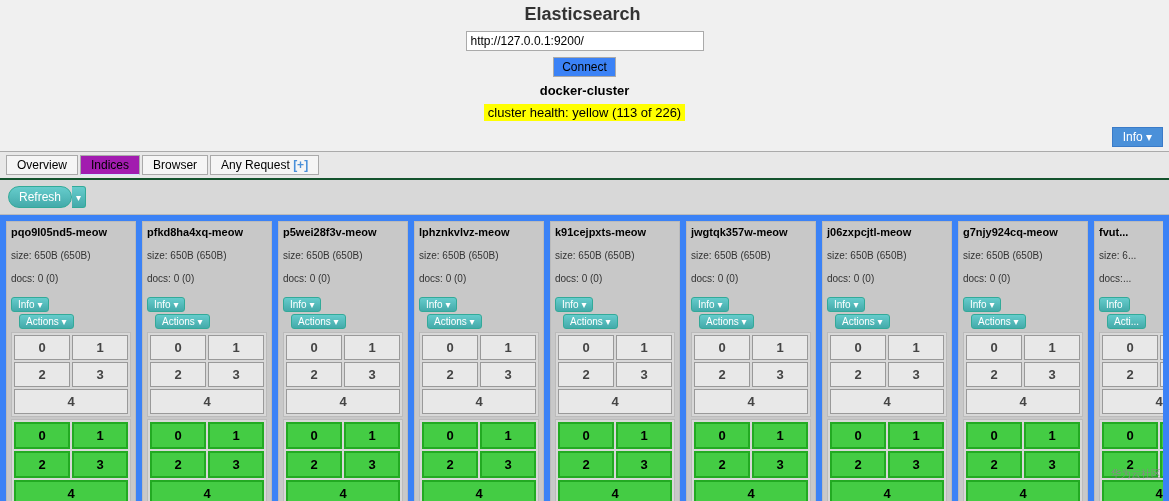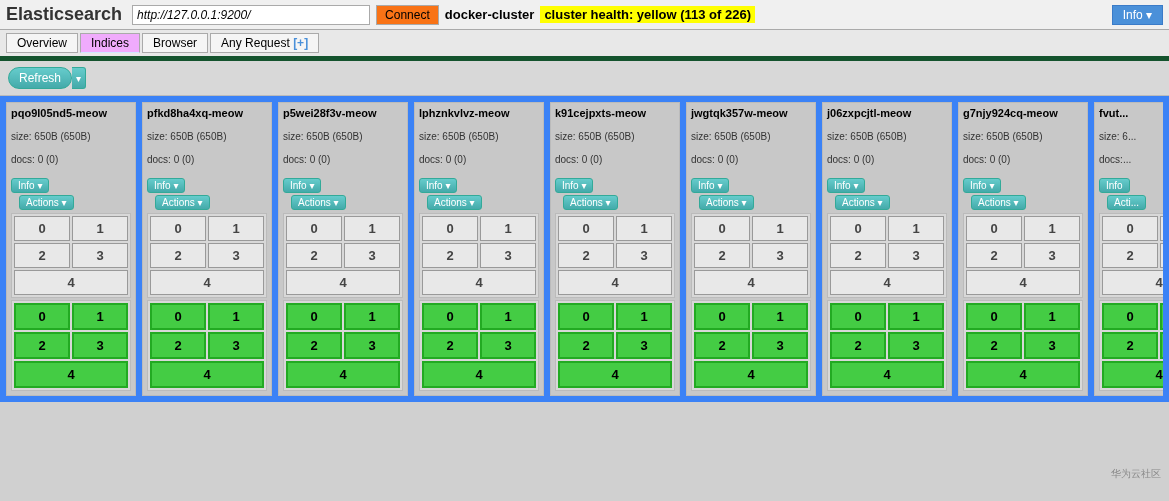--- a/index.html
+++ b/index.html
@@ -6,81 +6,81 @@
     body { font-family: Arial, sans-serif; font-size: 12px; background: #d0d0d0; overflow-x: hidden; }
 
     
     .top-bar {
       display: flex;
       align-items: center;
       background: #f0f0f0;
       border-bottom: 1px solid #aaa;
       padding: 4px 6px;
       gap: 6px;
+      flex-direction: column;
     }
     .logo {
       font-size: 18px;
       font-weight: bold;
       color: #333;
       margin-right: 4px;
     }
     .url-input {
       width: 238px;
       padding: 2px 4px;
       border: 1px solid #aaa;
       font-size: 12px;
-      font-style: italic;
     }
     .connect-btn {
       padding: 2px 8px;
       border: 1px solid #aaa;
-      background: #f97316;
+      background: #3b82f6;
       cursor: pointer;
       font-size: 12px;
     }
     .cluster-name {
       font-weight: bold;
       font-size: 13px;
       color: #000;
     }
     .cluster-health {
       background: yellow;
-      font-weight: bold;
+      font-weight: normal;
       font-size: 13px;
       padding: 1px 4px;
       color: #000;
     }
     .info-btn {
       margin-left: auto;
       padding: 2px 10px;
       background: #4a90d9;
       color: white;
       border: 1px solid #3a7bc8;
       cursor: pointer;
       font-size: 12px;
     }
 
     
     .nav-bar {
       display: flex;
       align-items: center;
       background: #e8e8e8;
-      border-bottom: 5px solid #14532d;
+      border-bottom: 2px solid #14532d;
       padding: 3px 6px;
       gap: 2px;
     }
     .nav-btn {
       padding: 2px 10px;
       border: 1px solid #aaa;
       background: #f5f5f5;
       cursor: pointer;
       font-size: 12px;
     }
     .nav-btn.active {
-      background: #f0abfc;
+      background: #a21caf;
       border-bottom: 1px solid #d0e8ff;
     }
     .nav-plus {
       color: #4a90d9;
       font-weight: bold;
     }
 
     
     .toolbar {
       display: flex;

